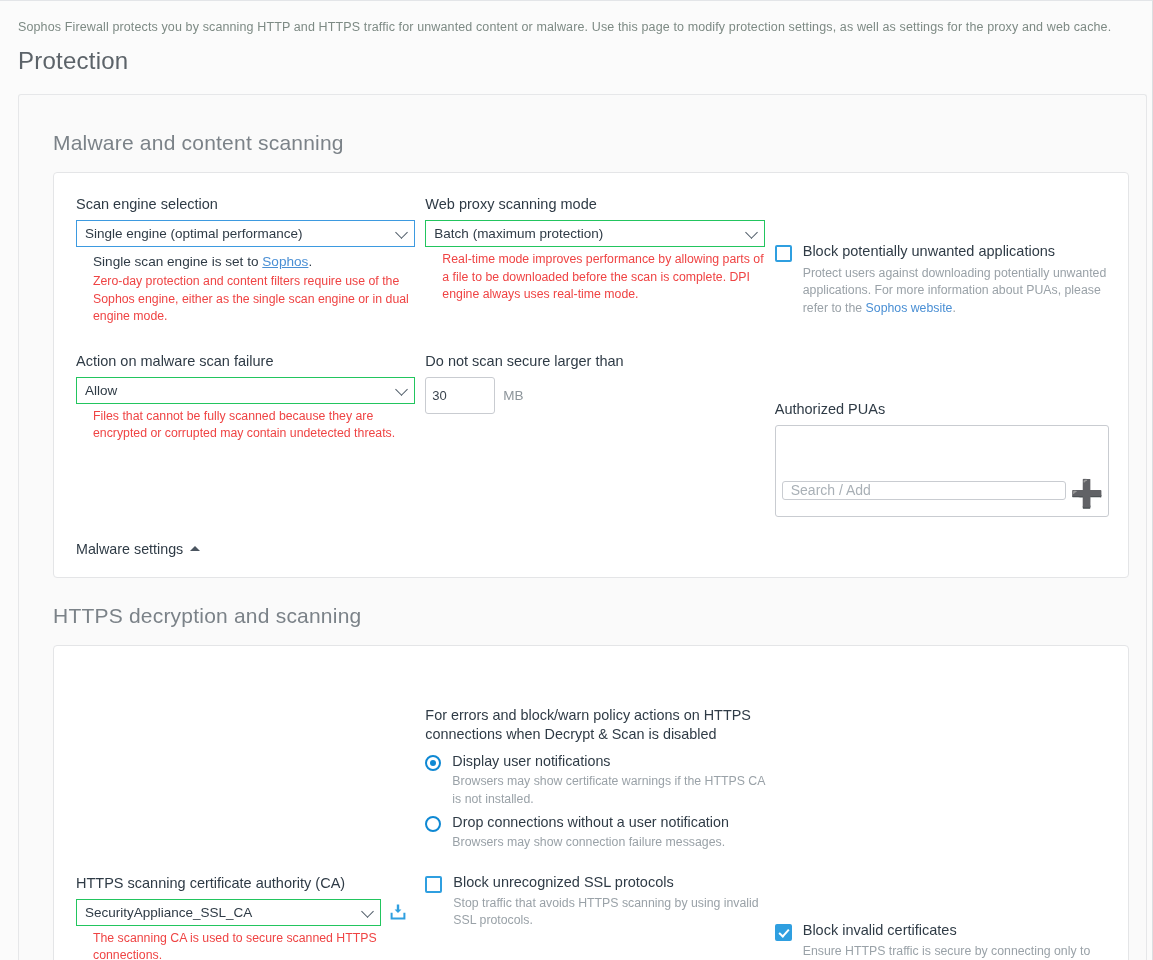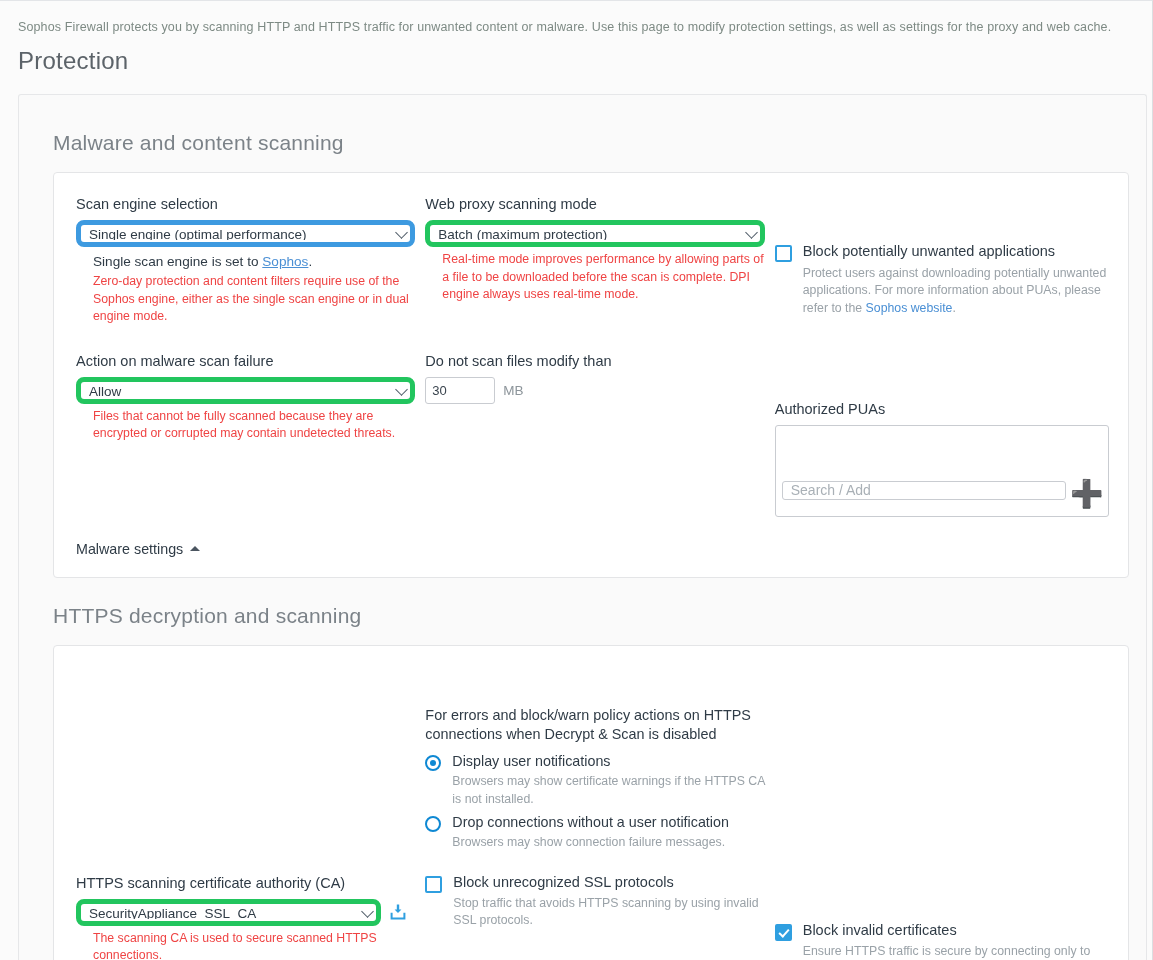--- a/index.html
+++ b/index.html
@@ -86,22 +86,22 @@
   .selectwrap { position: relative; display: block; }
   select.ctrl {
     -webkit-appearance: none; appearance: none;
     width: 100%;
     height: 27px;
     padding: 2px 26px 2px 8px;
     font-size: 13.5px;
     font-family: "Liberation Sans", sans-serif;
     color: #2f3b46;
     background: #fff;
-    border: 5px solid #22c55e;
-    border-radius: 8px;
+    border: 1px solid #22c55e;
+    border-radius: 0;
     outline: none;
   }
   select.ctrl.focused { border-color: #3d9ae0; }
   .chev {
     position: absolute; right: 9px; top: 8px;
     width: 9px; height: 9px;
     border-right: 1.7px solid #4d5a66;
     border-bottom: 1.7px solid #4d5a66;
     transform: rotate(45deg);
     pointer-events: none;
@@ -119,21 +119,21 @@
     color: #2f3b46;
     margin-top: 7px;
     padding-left: 17px;
   }
   a.link { color: #4a8fd4; text-decoration: underline; }
   a.link.nounder { text-decoration: none; }
 
   
   .numrow { display: flex; align-items: center; gap: 8px; }
   input.num {
-    width: 70px; height: 27px;
+    width: 70px; height: 37px;
     font-size: 13px;
     font-family: "Liberation Sans", sans-serif;
     color: #3a444e;
     padding: 2px 6px;
     border: 1px solid #c9ccd1;
     border-radius: 3px;
     background: #fff;
     outline: none;
   }
   .unit { font-size: 13.5px; color: #8d959b; }
@@ -320,21 +320,21 @@
           <div class="selectwrap">
             <select class="ctrl">
               <option>Allow</option>
             </select>
             <span class="chev"></span>
           </div>
           <div class="helper">Files that cannot be fully scanned because they are encrypted or corrupted may contain undetected threats.</div>
         </div>
 
         <div class="col col-b">
-          <div class="field-label">Do not scan files modify than</div>
+          <div class="field-label">Do not scan secure larger than</div>
           <div class="numrow">
             <input class="num" type="text" value="30" style="">
             <span class="unit">MB</span>
           </div>
         </div>
 
         <div class="col col-c">
           <div class="field-label">Authorized PUAs</div>
           <div class="puabox">
             <div class="puafoot">

